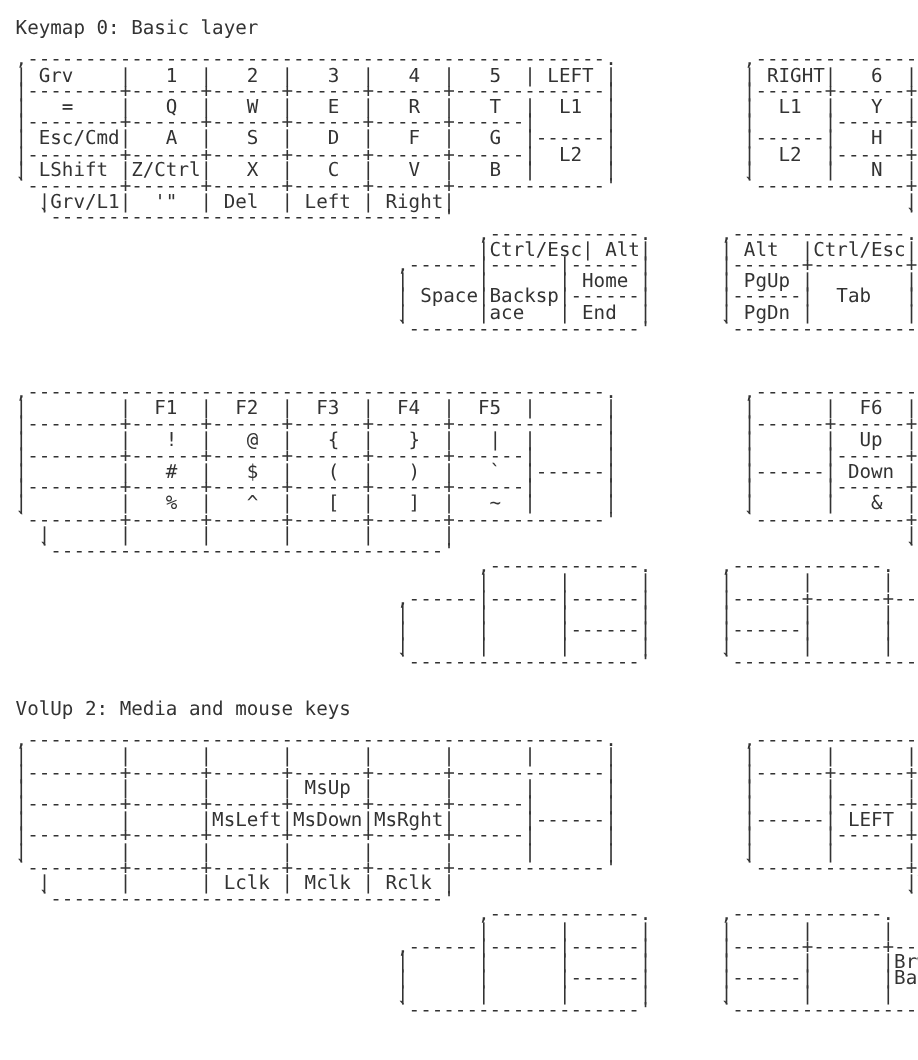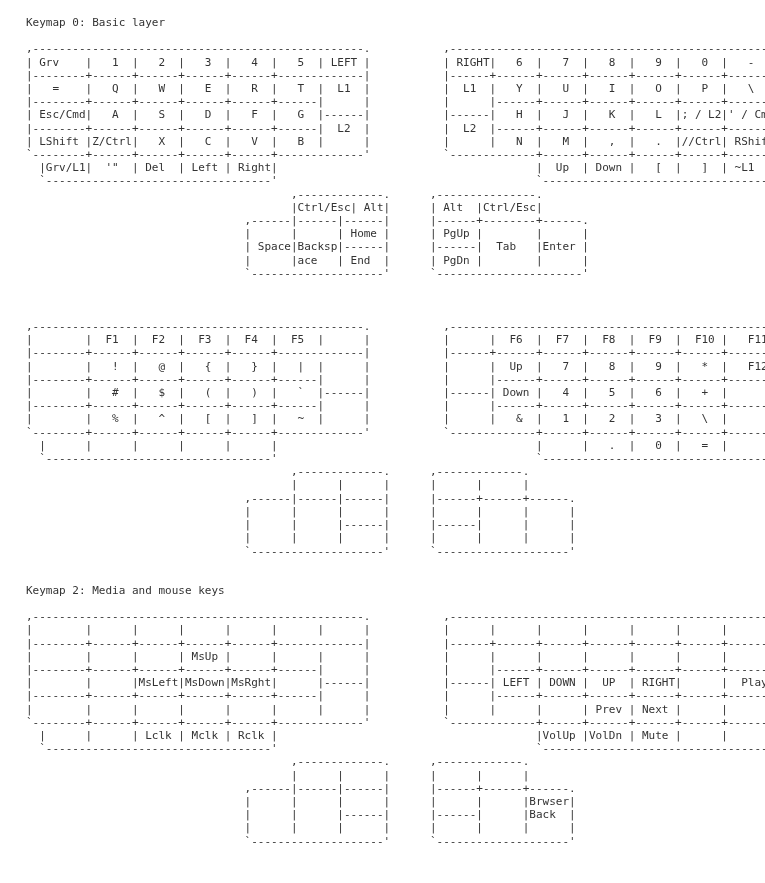--- a/index.html
+++ b/index.html
@@ -9,23 +9,23 @@
   }
   body {
     width: 765px;
     height: 883px;
     overflow: hidden;
   }
   .doc {
     box-sizing: border-box;
     width: 765px;
     height: 883px;
-    padding: 16px 0 0 26px;
+    padding: 16px 0 0 13px;
     font-family: "DejaVu Sans Mono", "Liberation Mono", monospace;
-    font-size: 11px;
+    font-size: 16px;
     line-height: 13.2px;
     color: #333333;
   }
   .keymap-title {
     font-weight: normal;
     margin: 0 0 13.2px 0;
     white-space: pre;
   }
   pre.keymap-art {
     margin: 0;
@@ -80,21 +80,21 @@
                                         ,-------------.      ,-------------.
                                         |      |      |      |      |      |
                                  ,------|------|------|      |------+------+------.
                                  |      |      |      |      |      |      |      |
                                  |      |      |------|      |------|      |      |
                                  |      |      |      |      |      |      |      |
                                  `--------------------'      `--------------------'</pre>
   </section>
 
   <section class="keymap-section">
-    <div class="keymap-title">Keymap 2: Media and mouse keys</div>
+    <div class="keymap-title">VolUp 2: Media and mouse keys</div>
     <pre class="keymap-art">,--------------------------------------------------.           ,--------------------------------------------------.
 |        |      |      |      |      |      |      |           |      |      |      |      |      |      |        |
 |--------+------+------+------+------+-------------|           |------+------+------+------+------+------+--------|
 |        |      |      | MsUp |      |      |      |           |      |      |      |      |      |      |        |
 |--------+------+------+------+------+------|      |           |      |------+------+------+------+------+--------|
 |        |      |MsLeft|MsDown|MsRght|      |------|           |------| LEFT | DOWN |  UP  | RIGHT|      |  Play  |
 |--------+------+------+------+------+------|      |           |      |------+------+------+------+------+--------|
 |        |      |      |      |      |      |      |           |      |      |      | Prev | Next |      |        |
 `--------+------+------+------+------+-------------'           `-------------+------+------+------+------+--------'
   |      |      | Lclk | Mclk | Rclk |                                       |VolUp |VolDn | Mute |      |      |

